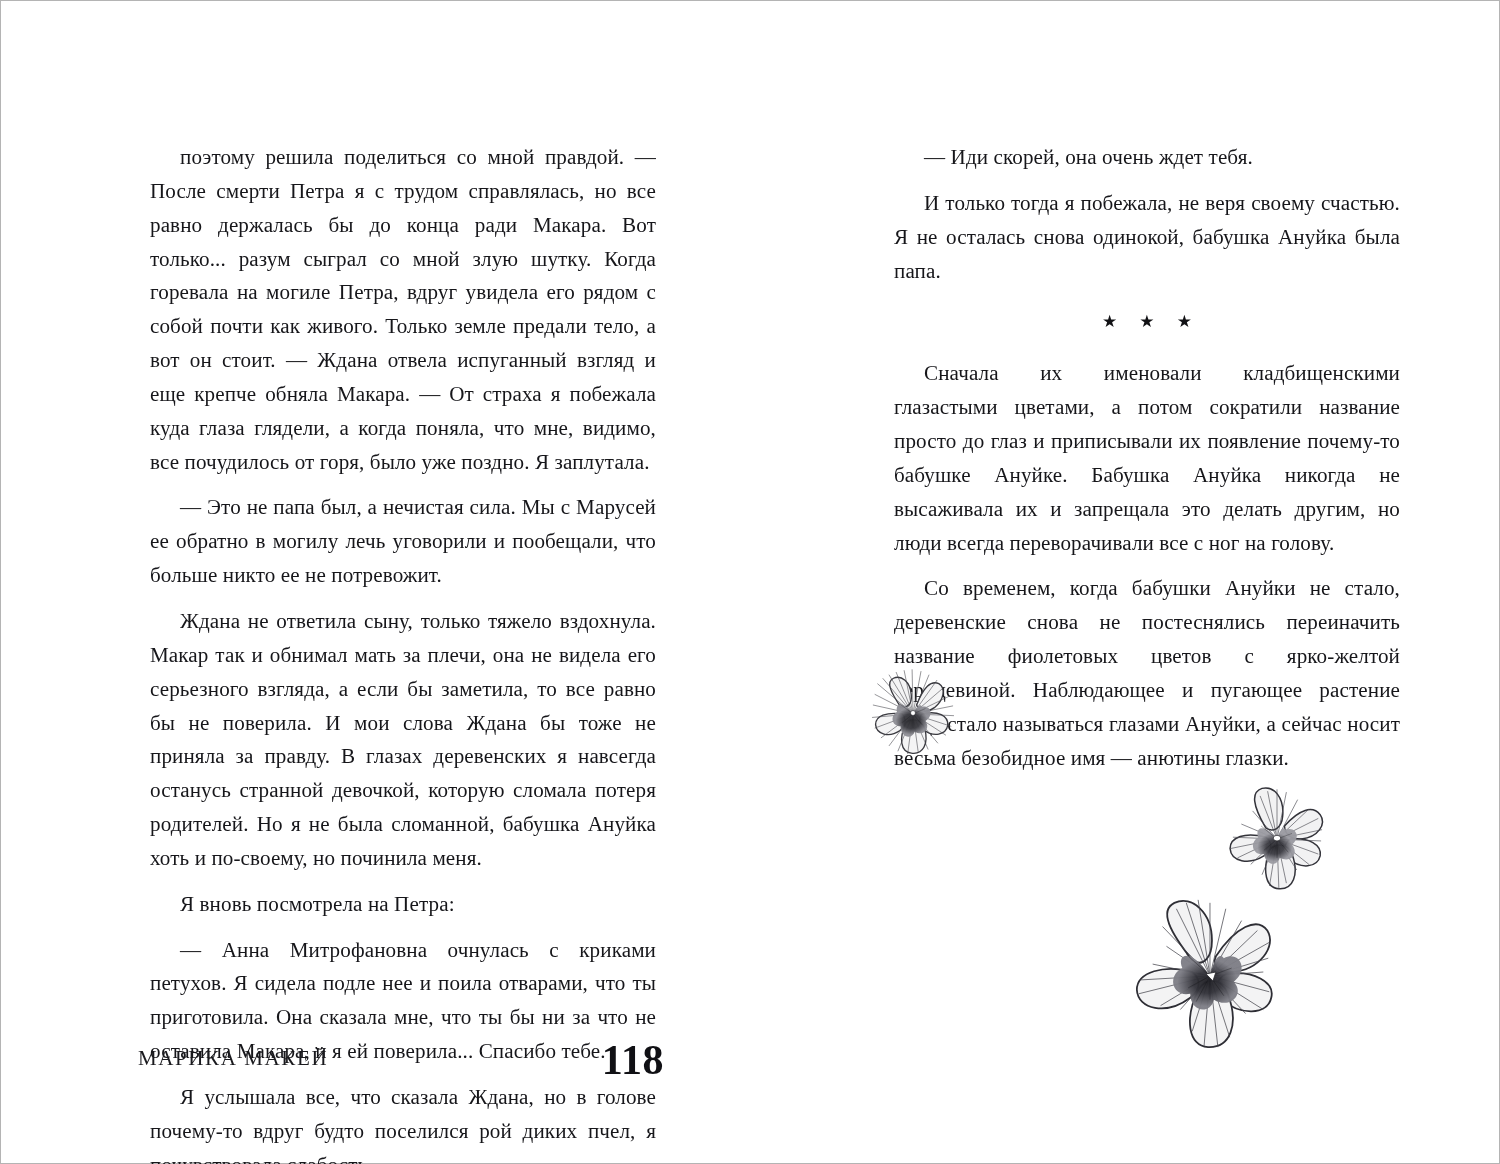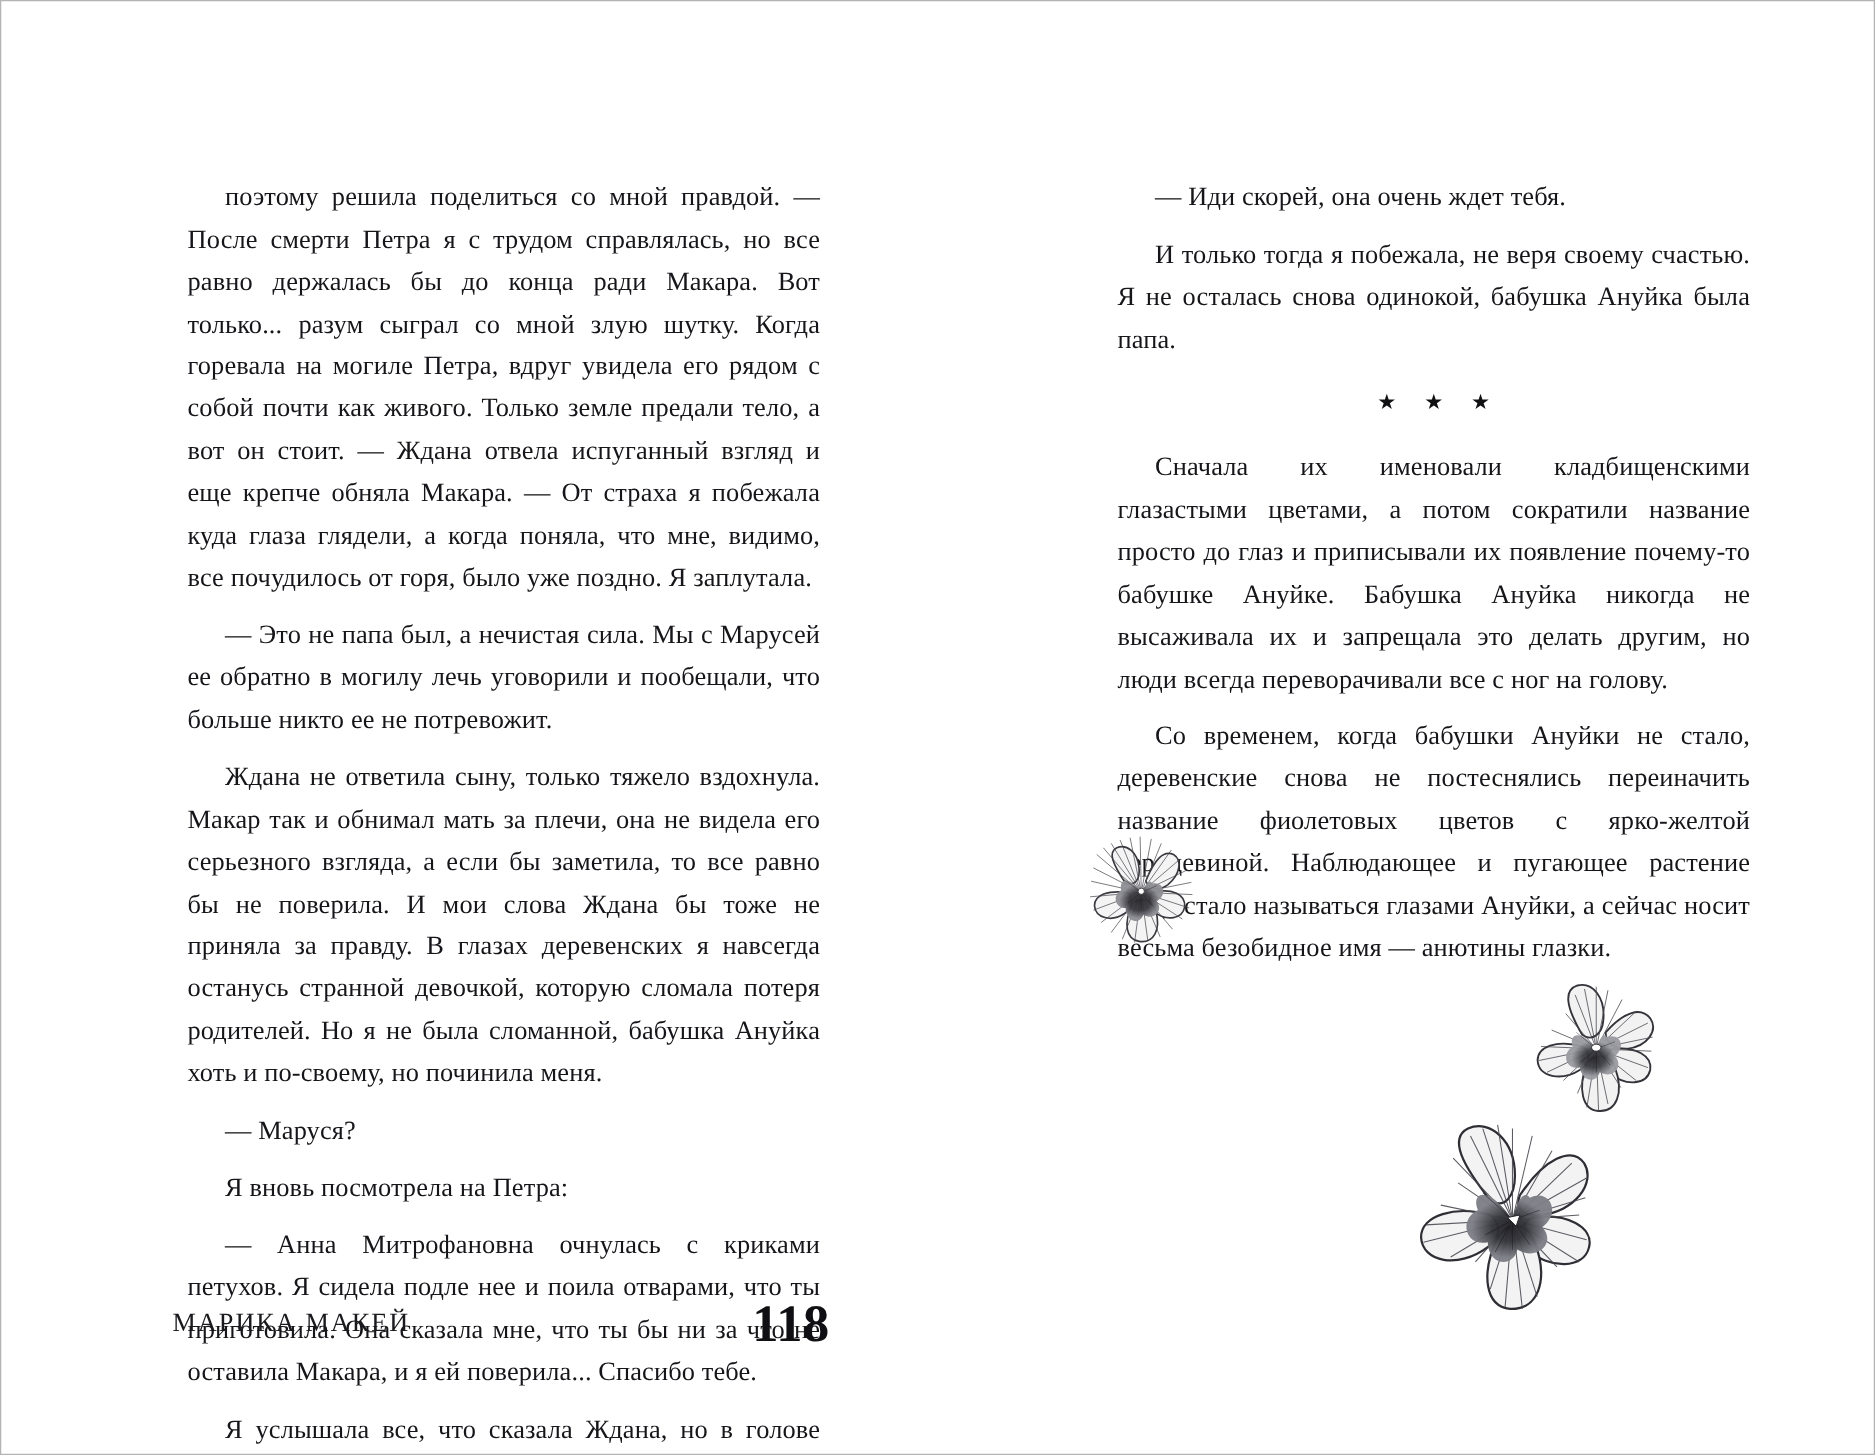--- a/index.html
+++ b/index.html
@@ -104,21 +104,20 @@
 <body>
 
 <div id="page">
   <div class="spread">
 
     <div class="page-col left">
       <div class="body-text">
         <p>поэтому решила поделиться со мной правдой. — После смерти Петра я с трудом справлялась, но все равно держалась бы до конца ради Макара. Вот только... разум сыграл со мной злую шутку. Когда горевала на могиле Петра, вдруг увидела его рядом с собой почти как живого. Только земле предали тело, а вот он стоит. — Ждана отвела испуганный взгляд и еще крепче обняла Макара. — От страха я побежала куда глаза глядели, а когда поняла, что мне, видимо, все почудилось от горя, было уже поздно. Я заплутала.</p>
         <p>— Это не папа был, а нечистая сила. Мы с Марусей ее обратно в могилу лечь уговорили и пообещали, что больше никто ее не потревожит.</p>
         <p>Ждана не ответила сыну, только тяжело вздохнула. Макар так и обнимал мать за плечи, она не видела его серьезного взгляда, а если бы заметила, то все равно бы не поверила. И мои слова Ждана бы тоже не приняла за правду. В глазах деревенских я навсегда останусь странной девочкой, которую сломала потеря родителей. Но я не была сломанной, бабушка Ануйка хоть и по-своему, но починила меня.</p>
-        <p>— Маруся?</p>
         <p>Я вновь посмотрела на Петра:</p>
         <p>— Анна Митрофановна очнулась с криками петухов. Я сидела подле нее и поила отварами, что ты приготовила. Она сказала мне, что ты бы ни за что не оставила Макара, и я ей поверила... Спасибо тебе.</p>
         <p>Я услышала все, что сказала Ждана, но в голове почему-то вдруг будто поселился рой диких пчел, я почувствовала слабость.</p>
       </div>
     </div>
 
     <div class="page-col right">
       <div class="body-text">
         <p>— Иди скорей, она очень ждет тебя.</p>
         <p>И только тогда я побежала, не веря своему счастью. Я не осталась снова одинокой, бабушка Ануйка была папа.</p>

